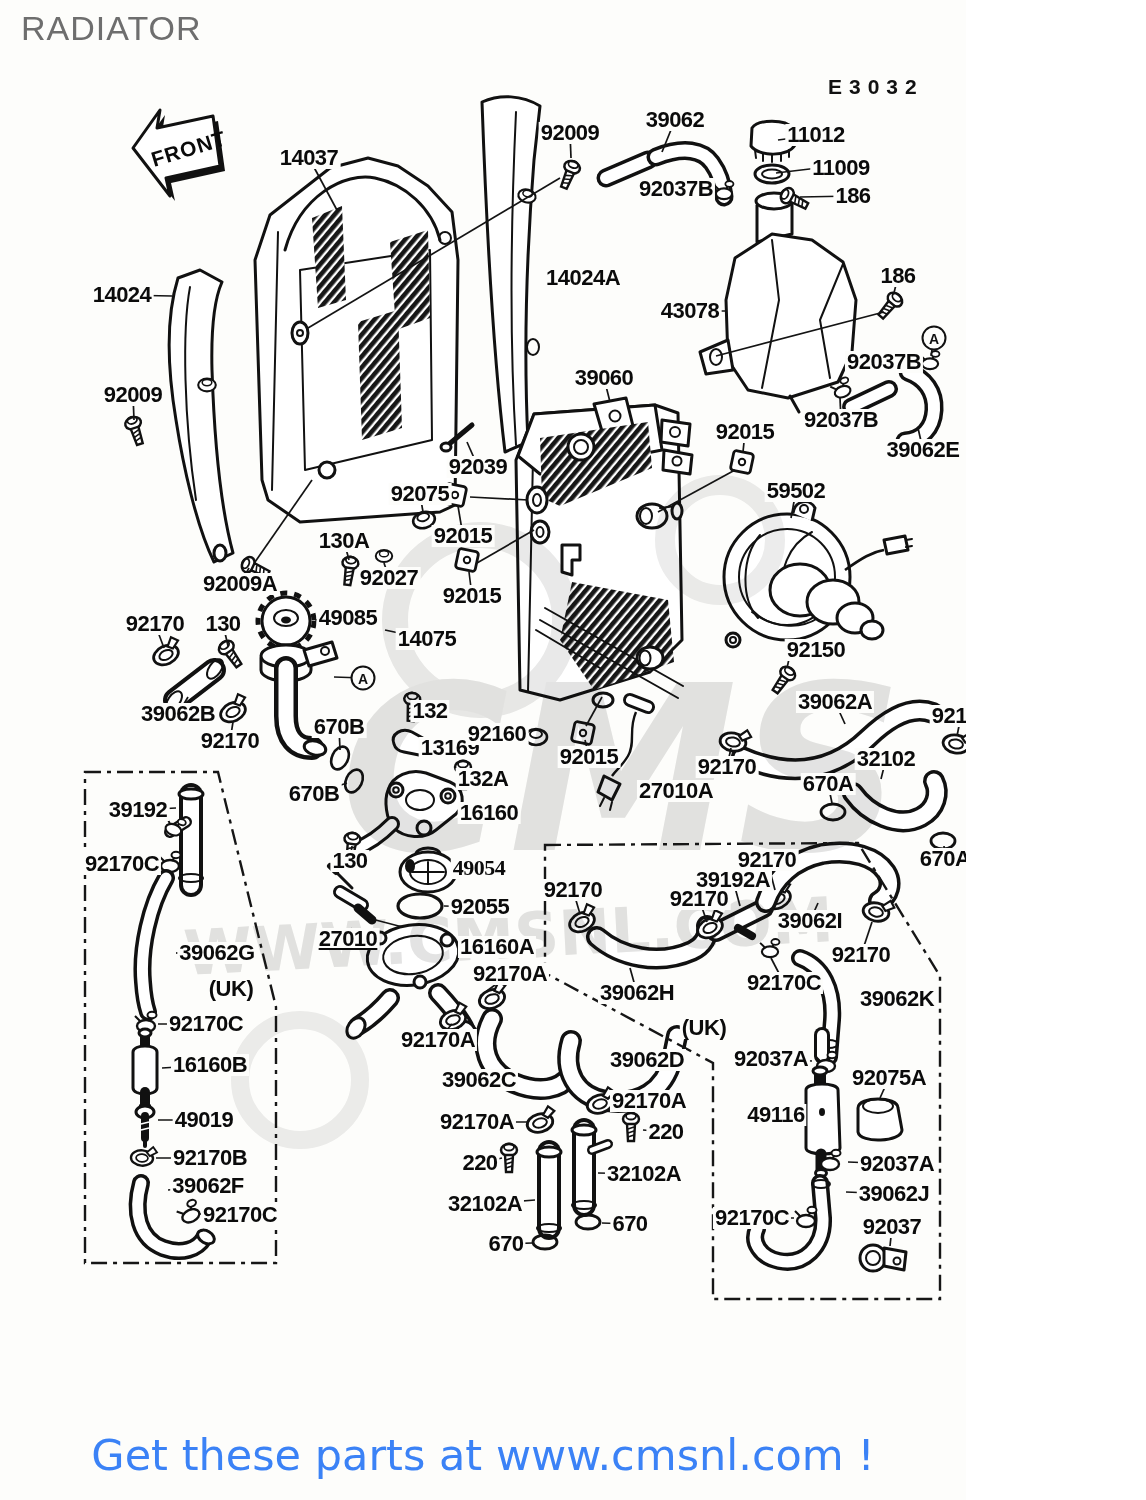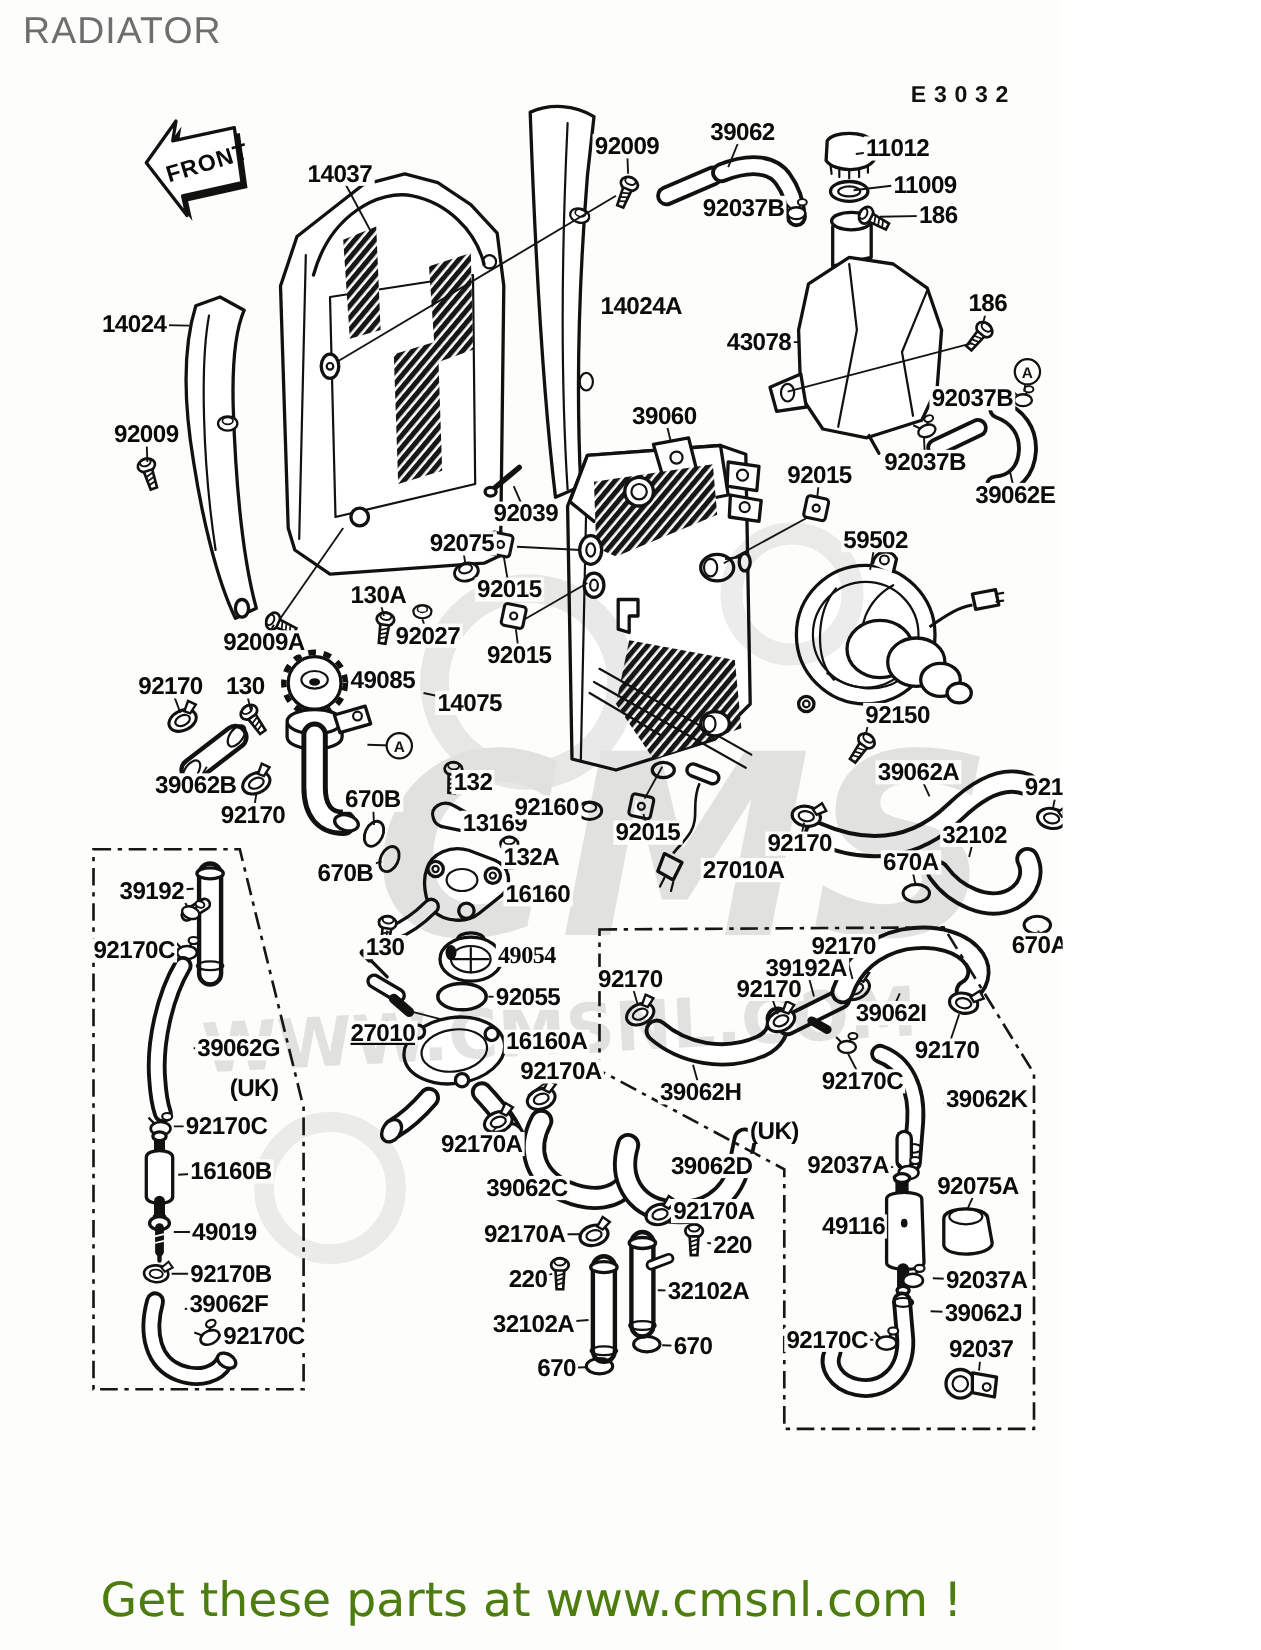--- a/index.html
+++ b/index.html
@@ -609,14 +609,14 @@
       <div class="plabel" style="left: 479px; top: 868px; font-family: Liberation Serif, serif;">49054</div>
       <div class="plabel" style="left: 480px; top: 907px;">92055</div>
       <div class="plabel" style="left: 348px; top: 939px; text-decoration: underline;">27010</div>
       <div class="plabel" style="left: 497px; top: 947px;">16160A</div>
       <div class="plabel" style="left: 510px; top: 974px;">92170A</div>
       <div class="plabel" style="left: 438px; top: 1040px;">92170A</div>
       <div class="pmark" style="left: 934px; top: 338px;">A</div>
       <div class="pmark" style="left: 363px; top: 678px;">A</div>
     </div>
 
-  <div class="banner" style="color: #4d7c0f;">Get these parts at www.cmsnl.com !</div>
+  <div class="banner" style="color: #3b82f6;">Get these parts at www.cmsnl.com !</div>
 </div>
 
 </body></html>

